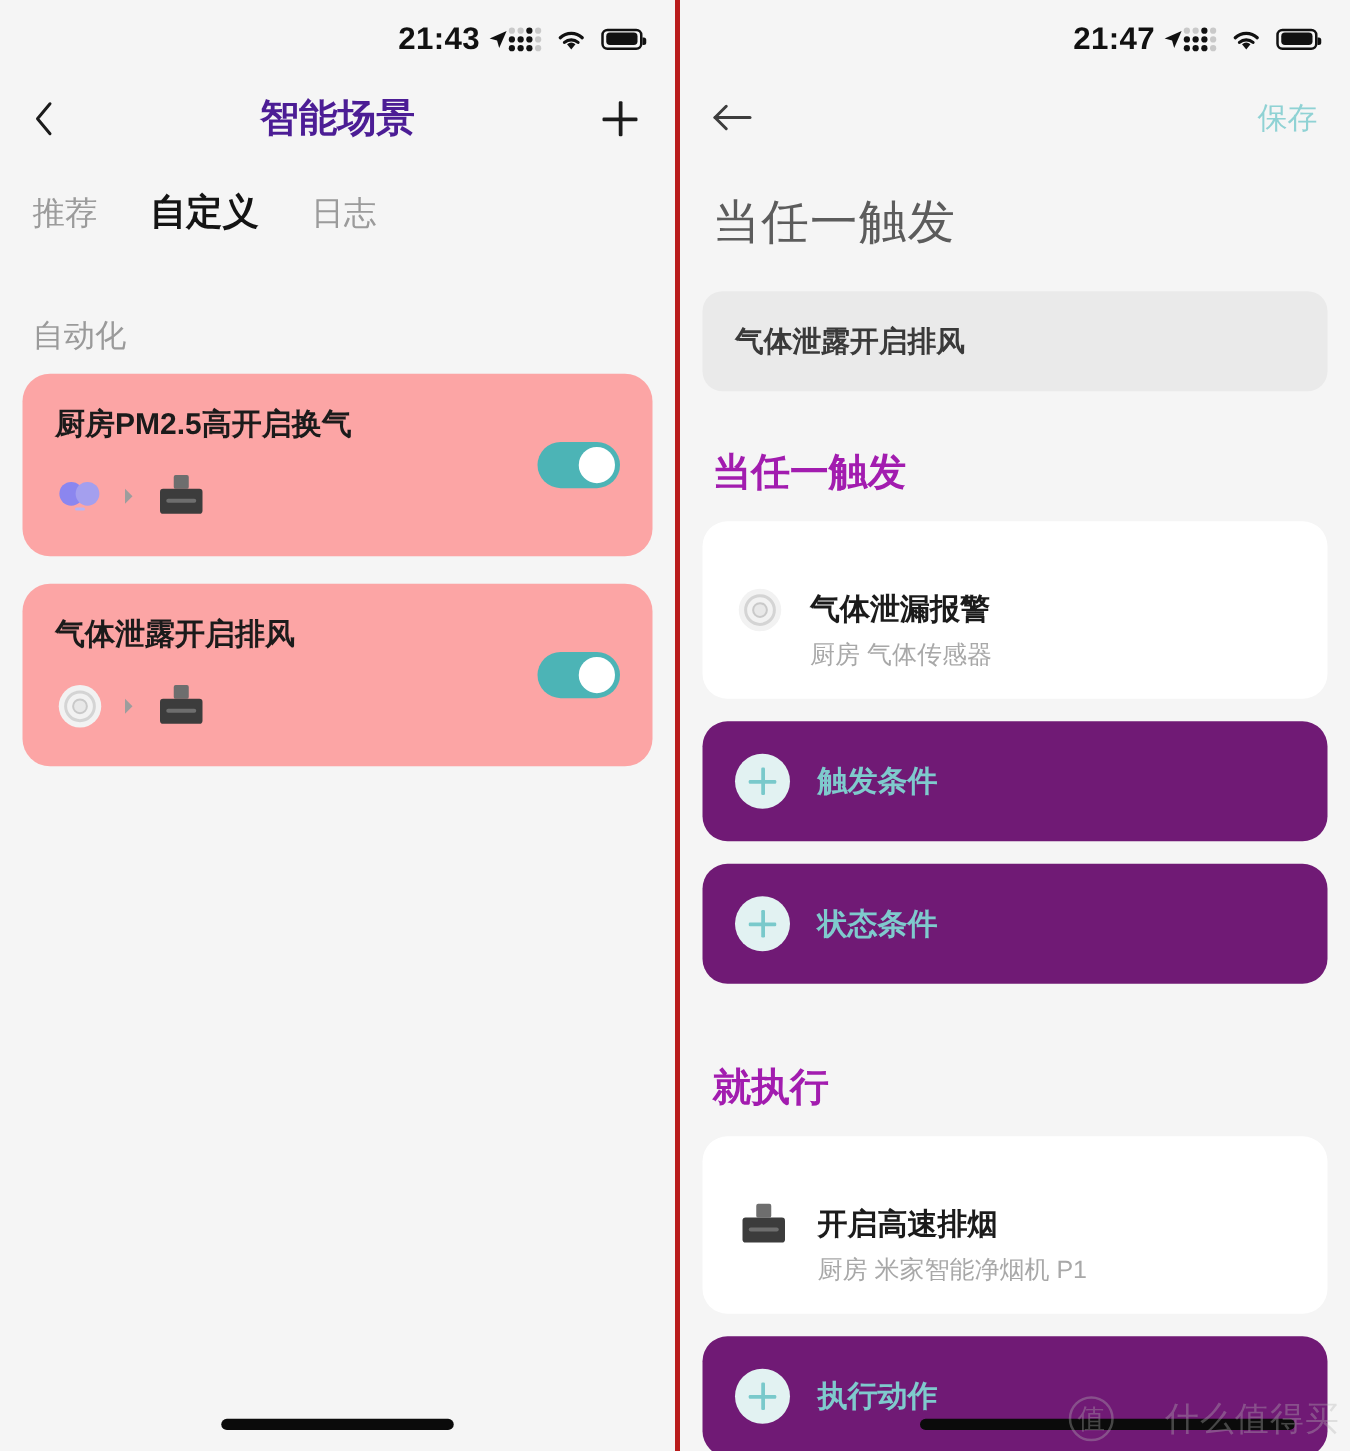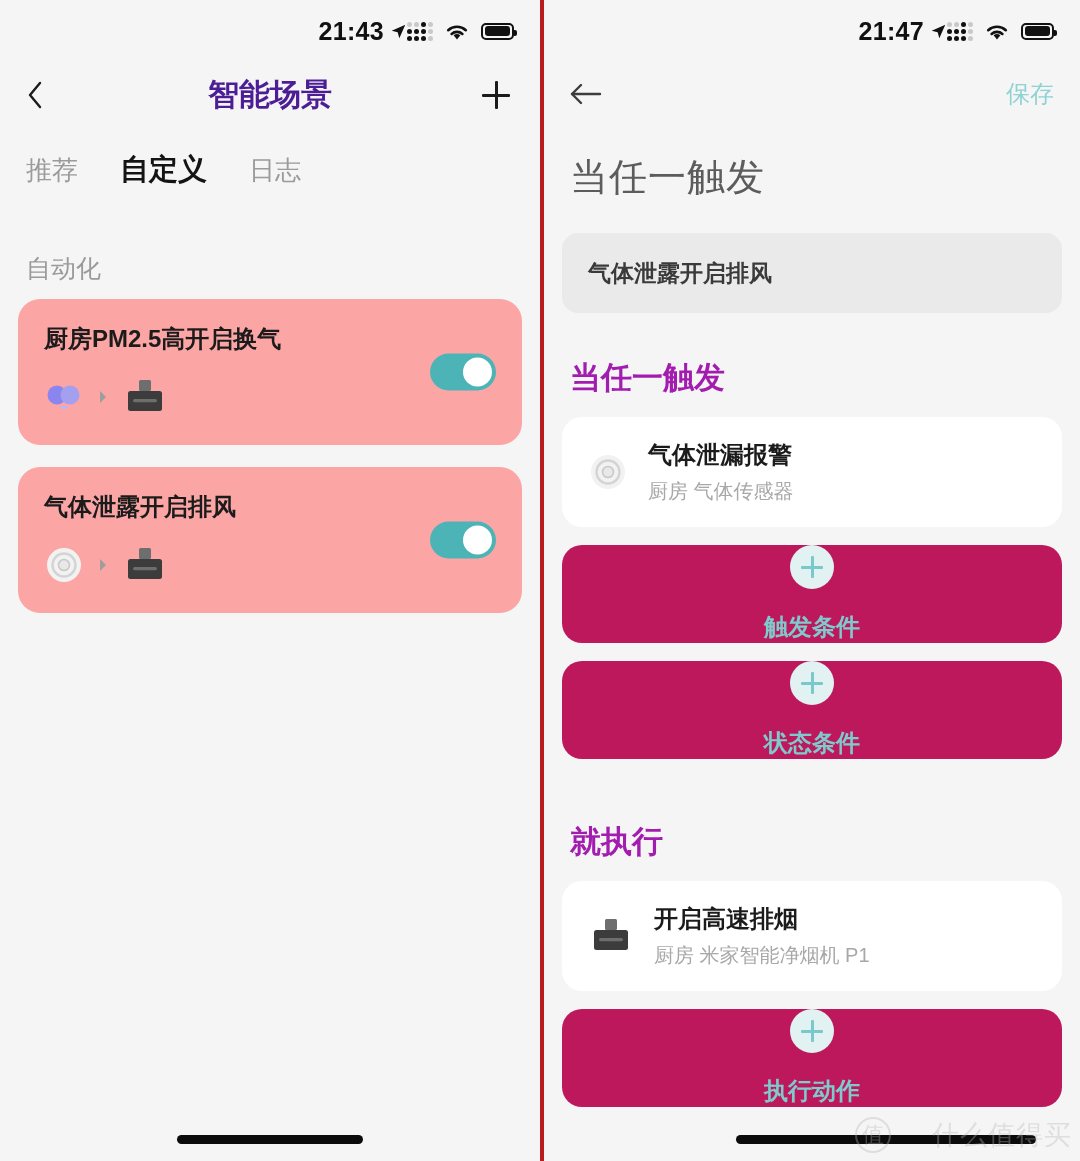--- a/index.html
+++ b/index.html
@@ -282,42 +282,41 @@
     background: #ffffff;
     border-radius: 20px;
     padding: 22px 26px;
     box-sizing: border-box;
     display: flex;
     align-items: center;
     gap: 20px;
     min-height: 104px;
     cursor: pointer;
   }
-  .rcard-text { display: flex; flex-direction: column; gap: 7px; }
+  .rcard-text { display: flex; flex-direction: column; gap: 7px; margin-top: 32px; }
   .rcard-title {
     font-size: 24px;
     font-weight: bold;
     color: #1b1b1b;
   }
   .rcard-sub {
     font-size: 20px;
     color: #a8a8a8;
   }
   .add-row {
     margin: 0 18px 18px 18px;
-    background: #be185d;
+    background: #701a75;
     border-radius: 20px;
     min-height: 96px;
     display: flex;
     align-items: center;
     gap: 22px;
     padding: 0 26px;
     box-sizing: border-box;
     cursor: pointer;
-    flex-direction: column;
   }
   .plus-circle {
     width: 44px;
     height: 44px;
     border-radius: 50%;
     background: #e2f2f2;
     position: relative;
     flex: 0 0 auto;
   }
   .plus-circle::before, .plus-circle::after {

